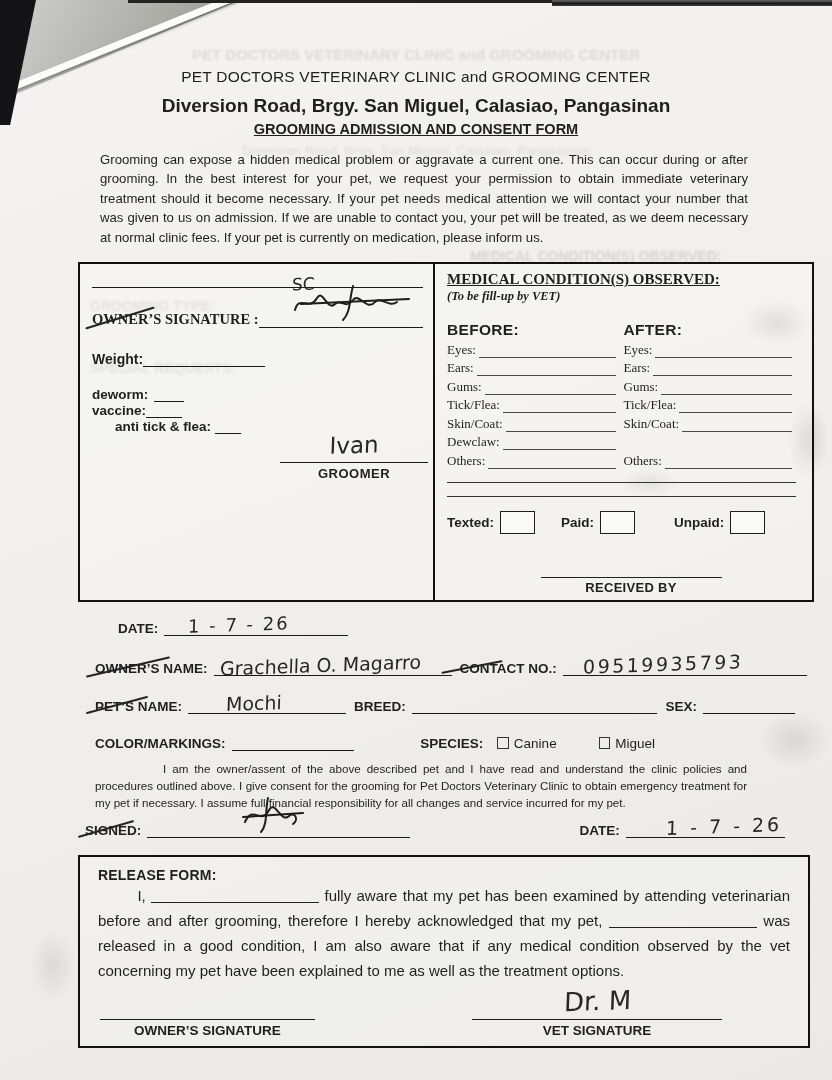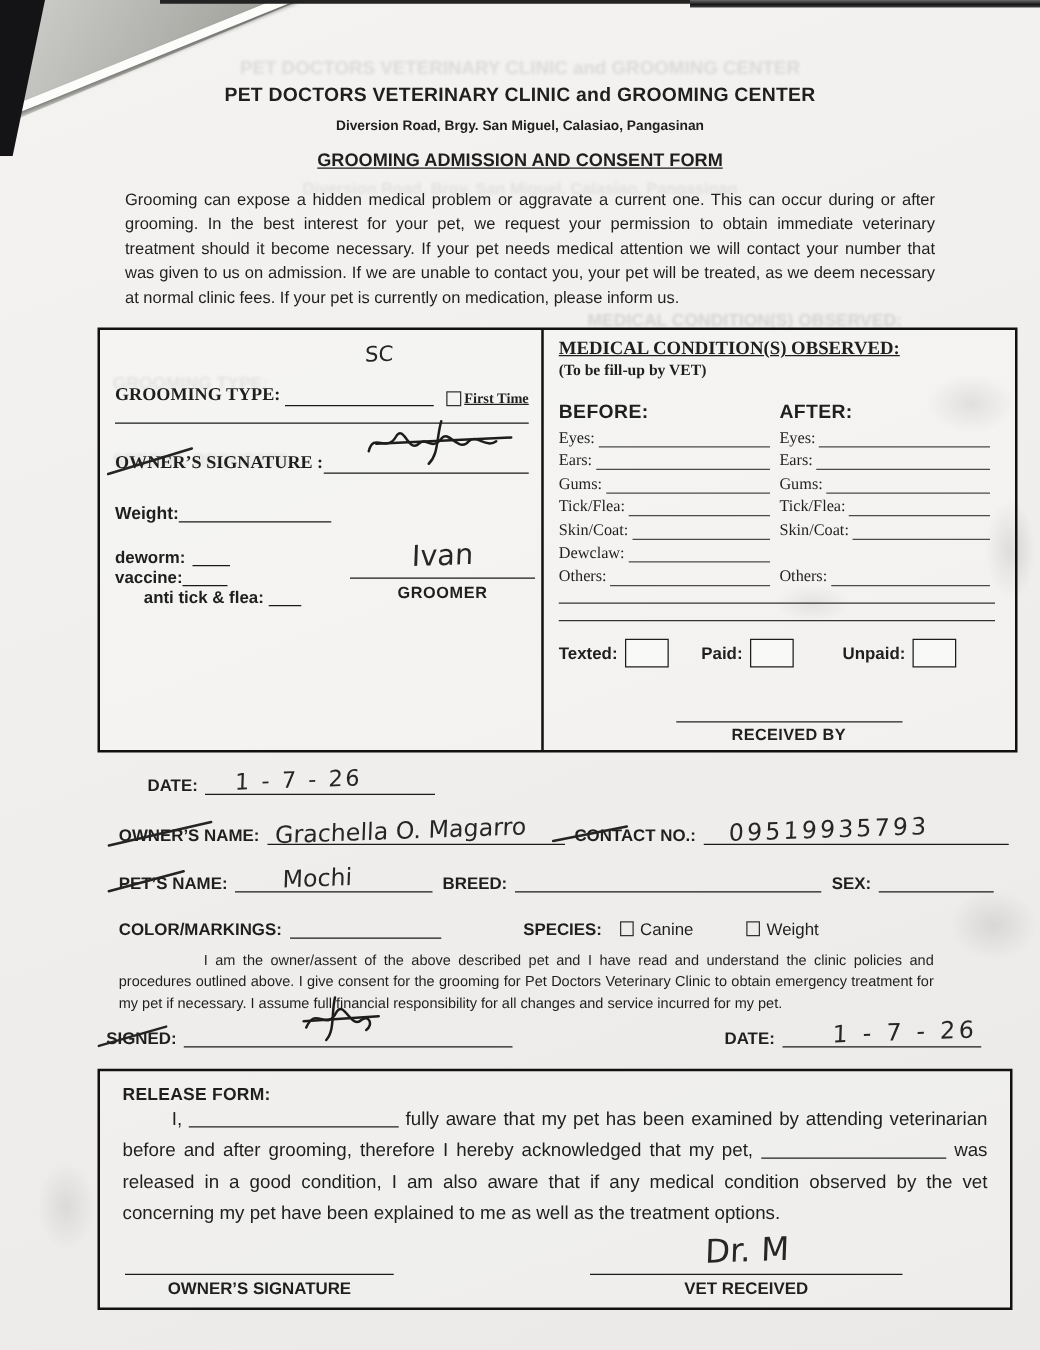--- a/index.html
+++ b/index.html
@@ -13,39 +13,39 @@
         background:linear-gradient(120deg,#cfcfcc 0%,#b3b3af 45%,#92928c 100%);
         clip-path:polygon(0 0,100% 0,0 100%);}
   .art-fold-hl{position:absolute;left:2px;top:88px;width:252px;height:7px;background:#fcfcfb;
         transform:rotate(-22deg);transform-origin:left center;box-shadow:0 2px 3px rgba(40,40,40,.45);}
   .art-top-thin{position:absolute;left:128px;top:0;width:440px;height:3px;background:#232323;}
   .art-top-thick{position:absolute;left:552px;right:0;top:0;height:6px;
         background:linear-gradient(to bottom,#6a6a6a 0%,#161616 60%,#434343 100%);}
   .smudge{position:absolute;border-radius:50%;pointer-events:none;}
   .ghost{position:absolute;opacity:.13;filter:blur(1.1px);color:#444;font-weight:bold;white-space:nowrap;}
   
-  .hdr1{position:absolute;top:68px;left:0;right:0;text-align:center;font-size:15.5px;font-weight:bold;letter-spacing:.2px;}
-  .hdr2{position:absolute;top:95px;left:0;right:0;text-align:center;font-size:11px;font-weight:bold;}
+  .hdr1{position:absolute;top:68px;left:0;right:0;text-align:center;font-size:15.5px;font-weight:normal;letter-spacing:.2px;}
+  .hdr2{position:absolute;top:95px;left:0;right:0;text-align:center;font-size:19px;font-weight:bold;}
   .hdr3{position:absolute;top:121px;left:0;right:0;text-align:center;font-size:14.5px;font-weight:bold;text-decoration:underline;}
   .intro{position:absolute;top:150px;left:100px;width:648px;font-size:13.2px;line-height:19.4px;text-align:justify;}
   
   .formbox{position:absolute;left:78px;top:262px;width:732px;height:336px;border:2.2px solid #111;display:flex;background:rgba(255,255,255,.25);}
   .gcol{width:353px;position:relative;padding:10px 10px 8px 12px;box-sizing:border-box;}
   .mcol{flex:1;border-left:2.2px solid #111;position:relative;padding:7px 12px;box-sizing:border-box;}
   .slabel{font-family:"Liberation Serif",serif;font-weight:bold;font-size:14.5px;white-space:nowrap;}
   .blabel{font-weight:bold;font-size:13.5px;white-space:nowrap;}
   .fl{border-bottom:1.7px solid #1a1a1a;height:17px;position:relative;}
   .grow{display:flex;align-items:flex-end;position:relative;}
   .hand{font-family:"DejaVu Sans",sans-serif;color:#262626;white-space:nowrap;transform:rotate(-2deg) skewX(-4deg);}
   .strike{position:absolute;height:2px;background:#242424;border-radius:2px;}
   .sq{display:inline-block;width:10px;height:10px;border:1.4px solid #333;background:transparent;vertical-align:-1px;}
   .paybox{display:inline-block;width:33px;height:21px;border:1.8px solid #1d1d1d;margin-left:6px;vertical-align:middle;background:rgba(255,255,255,.5);}
   
   .mtitle{font-family:"Liberation Serif",serif;font-weight:bold;font-size:15px;text-decoration:underline;}
-  .msub{font-family:"Liberation Serif",serif;font-weight:bold;font-size:12.5px;margin-top:1px;}
+  .msub{font-family:"Liberation Serif",serif;font-weight:bold;font-style:italic;font-size:12.5px;margin-top:1px;}
   .mhead{display:flex;margin-top:17px;}
   .mhead span{width:50%;font-weight:bold;font-size:15.5px;letter-spacing:.3px;}
   .mcols{display:flex;}
   .mcols>div{width:50%;padding-right:8px;box-sizing:border-box;}
   .mrow{display:flex;align-items:flex-end;height:18.5px;}
   .mlab{font-family:"Liberation Serif",serif;font-size:13px;white-space:nowrap;}
   .mline{flex:1;border-bottom:1.1px solid #4a4a4a;height:14px;margin-left:3px;}
   .mspacer{height:18.5px;}
   .noteline{border-bottom:1.3px solid #333;height:13px;margin-right:4px;}
   .payrow{display:flex;align-items:center;margin-top:14px;}
@@ -92,26 +92,20 @@
   <div class="hdr3">GROOMING ADMISSION AND CONSENT FORM</div>
   <div class="intro">Grooming can expose a hidden medical problem or aggravate a current one. This can occur during or after grooming. In the best interest for your pet, we request your permission to obtain immediate veterinary treatment should it become necessary. If your pet needs medical attention we will contact your number that was given to us on admission. If we are unable to contact you, your pet will be treated, as we deem necessary at normal clinic fees. If your pet is currently on medication, please inform us.</div>
 
   <div class="formbox">
 
     <div class="gcol">
       <div class="ghost" style="top:34px;left:10px;font-size:14px;opacity:.10;">GROOMING TYPE:</div>
       <div class="ghost" style="top:96px;left:10px;font-size:14px;opacity:.10;">SPECIAL REQUESTS:</div>
       <span class="hand" style="position:absolute;left:212px;top:10px;font-size:17px;">SC</span>
 
-      <div class="grow" style="margin-top:33px;">
-        <span class="slabel">GROOMING TYPE:</span>
-        <span class="fl" style="flex:1;margin-left:4px;max-width:128px;"></span>
-        <span class="sq" style="margin-left:10px;"></span>
-        <span style="font-family:'Liberation Serif',serif;font-weight:bold;font-size:11.5px;text-decoration:underline;margin-left:2px;">First Time</span>
-      </div>
       <div style="border-bottom:1.8px solid #1a1a1a;margin-top:13px;"></div>
 
 
       <div class="grow" style="margin-top:22px;">
         <div class="strike" style="width:72px;left:-8px;top:7px;transform:rotate(-17deg);"></div>
         <span class="slabel">OWNER’S  SIGNATURE :</span>
         <span class="fl" style="flex:1;">
           <svg class="scribble" width="132" height="40" viewBox="0 0 132 40" style="left:28px;top:-28px;">
             <g fill="none" stroke="#1d1d1d" stroke-width="2" stroke-linecap="round">
               <path d="M8,28 C12,12 22,30 30,16 C36,6 40,30 48,22 C54,16 58,28 66,18 C72,10 80,30 88,20 C94,14 102,26 110,20"></path>
@@ -266,21 +260,21 @@
     <span class="fl" style="width:92px;"></span>
   </div>
 
   <div class="frow" style="top:733px;left:95px;width:560px;">
     <span class="blabel">COLOR/MARKINGS:</span>
     <span class="fl" style="width:128px;"></span>
     <span class="blabel" style="margin-left:66px;text-align:center;">SPECIES:</span>
     <span class="sq" style="margin-left:8px;margin-bottom:2px;"></span>
     <span style="font-size:13.5px;margin-left:5px;">Canine</span>
     <span class="sq" style="margin-left:42px;margin-bottom:2px;"></span>
-    <span style="font-size:13.5px;margin-left:5px;">Weight</span>
+    <span style="font-size:13.5px;margin-left:5px;">Miguel</span>
   </div>
 
   <div class="consent">I am the owner/assent of the above described pet and I have read and understand the clinic policies and procedures outlined above. I give consent for the grooming for Pet Doctors Veterinary Clinic to obtain emergency treatment for my pet if necessary. I assume full financial responsibility for all changes and service incurred for my pet.</div>
 
   <div class="frow" style="top:820px;left:85px;width:700px;">
     <div class="strike" style="width:58px;left:-8px;top:8px;transform:rotate(-16deg);"></div>
     <span class="blabel">SIGNED:</span>
     <span class="fl" style="width:300px;">
       <svg class="scribble" width="72" height="40" viewBox="0 0 72 40" style="left:90px;top:-26px;">
         <g fill="none" stroke="#1d1d1d" stroke-width="2" stroke-linecap="round">
@@ -307,18 +301,18 @@
       <span>was released in a good condition, I am also aware that if any medical condition observed by the vet concerning my pet have been explained to me as well as the treatment options.</span>
     </div>
     <div class="sigrow">
       <div class="sigblk" style="width:215px;">
         <div class="sigline"></div>
         <div class="siglab">OWNER’S SIGNATURE</div>
       </div>
       <div class="sigblk" style="width:250px;margin-right:60px;">
         <div class="hand" style="position:absolute;left:92px;bottom:22px;font-size:26px;">Dr.  M</div>
         <div class="sigline"></div>
-        <div class="siglab">VET RECEIVED</div>
+        <div class="siglab">VET SIGNATURE</div>
       </div>
     </div>
   </div>
 
 </div>
 
 </body></html>

